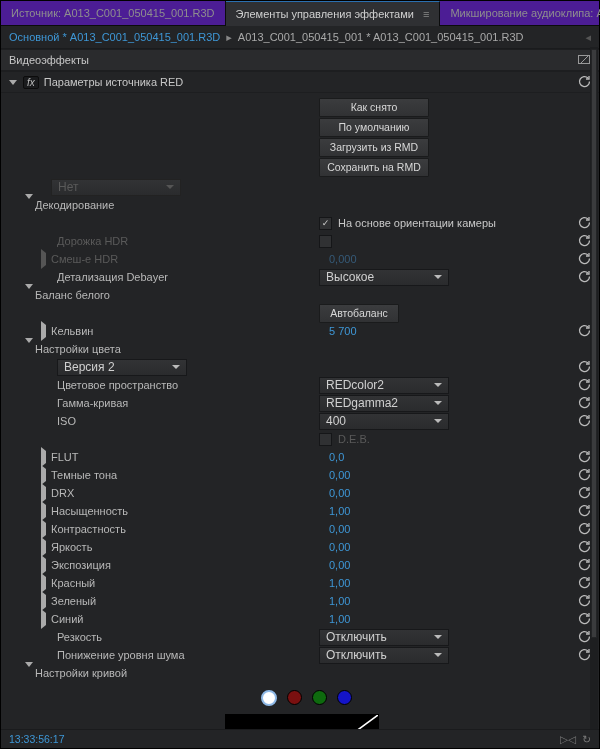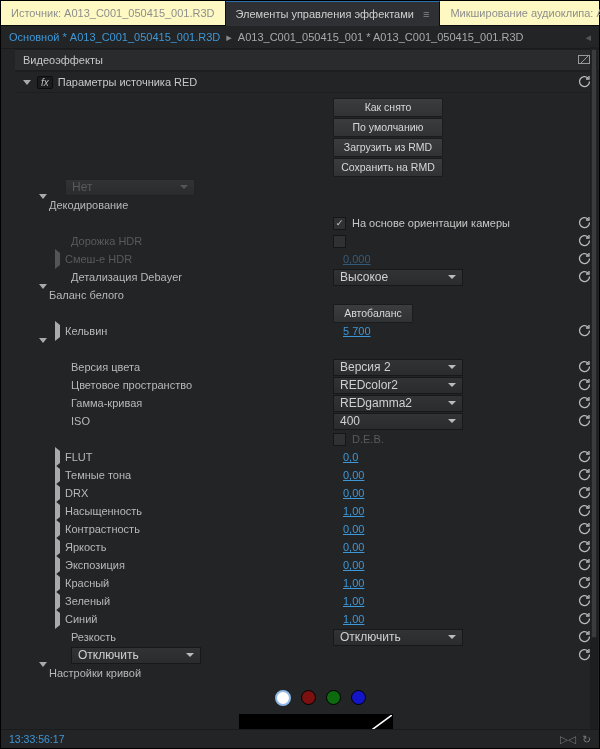--- a/index.html
+++ b/index.html
@@ -1,46 +1,46 @@
 <!DOCTYPE html>
 <html><head>
 <meta charset="utf-8">
 <style>
 html,body{margin:0;padding:0;width:600px;height:749px;background:#1f2022;font-family:"Segoe UI",Tahoma,sans-serif;font-size:11px;color:#c8c8c8;overflow:hidden;}
 .win{position:relative;width:600px;height:749px;background:#232426;border:1px solid #000;box-sizing:border-box;}
 
-.tabs{display:flex;height:24px;background:#fef9c3;border-bottom:1px solid #0b0c0d;align-items:center;}
+.tabs{display:flex;height:24px;background:#4c1d95;border-bottom:1px solid #0b0c0d;align-items:center;}
 .tab{padding:0 10px;line-height:24px;color:#8e8e8e;border-right:1px solid #0b0c0d;white-space:nowrap;}
 .tab.active{background:#2f3033;color:#d0d0d0;border-top:1px solid #2a6fb0;}
 .tab .burger{margin-left:6px;color:#888;}
 
 .crumb{display:flex;align-items:center;height:22px;padding:0 8px;background:#232426;border-bottom:1px solid #1a1b1d;}
 .crumb .src{color:#3e97d6;}
 .crumb .tri{margin:0 6px;color:#888;}
 .crumb .path{color:#a9a9a9;}
 .crumb .nav{margin-left:auto;color:#555;}
 
 .sec{display:flex;align-items:center;height:20px;padding:0 8px;background:#2a2b2d;border-top:1px solid #1d1e20;border-bottom:1px solid #1d1e20;}
 .sec.sub{background:#232426;}
-.body{position:relative;height:calc(100% - 24px - 22px - 18px);overflow:hidden;padding-bottom:4px;padding-left:14px;}
+.body{position:relative;height:calc(100% - 24px - 22px - 18px);overflow:hidden;padding-bottom:4px;}
 .disc{width:0;height:0;border-style:solid;}
 .disc.down{border-width:5px 4px 0 4px;border-color:#aaa transparent transparent transparent;margin-right:6px;}
 .disc.right{border-width:4px 0 4px 5px;border-color:transparent transparent transparent #aaa;margin-right:7px;}
 .fx-badge{font-style:italic;font-size:10px;background:#1a1b1d;border:1px solid #0c0c0c;padding:0 3px;margin-right:5px;color:#bbb;border-radius:2px;}
 .reset{margin-left:auto;width:14px;height:14px;cursor:pointer;}
 .reset svg{width:14px;height:14px;}
 
 .row{display:flex;align-items:center;height:18px;padding:0 8px 0 24px;}
 .row.indent1{padding-left:40px;}
 .row.indent2{padding-left:56px;}
 .row .lbl{flex:0 0 294px;color:#b8b8b8;white-space:nowrap;overflow:hidden;box-sizing:border-box;}
 .row.indent1 .lbl{flex-basis:278px;}
 .row.indent2 .lbl{flex-basis:262px;}
 .row .lbl.dim{color:#5a5a5a;}
-.val{color:#3e97d6;text-decoration:underline;}
+.val{color:#3e97d6;}
 .val.dim{color:#355a78;}
 .row .tri2{width:10px;flex:0 0 10px;}
 
 .btn{display:block;width:108px;height:17px;line-height:17px;text-align:center;background:linear-gradient(#3b3c3e,#313234);border:1px solid #1a1b1c;color:#d8d8d8;font-size:10.5px;margin:1px 0;border-radius:1px;}
 .btncol{margin-left:318px;padding-top:4px;}
 
 .combo{display:flex;align-items:center;width:130px;height:17px;background:linear-gradient(#323335,#2a2b2d);border:1px solid #17181a;padding:0 6px;box-sizing:border-box;color:#d0d0d0;font-size:12px;}
 .combo .dd{margin-left:auto;}
 .combo.dim{color:#5a5a5a;border-color:#222;}
 .combo.dim .dd{border-top-color:#555;}
@@ -178,23 +178,23 @@
     <span class="lbl">Кельвин</span>
     <span class="val">5 700</span>
     <span class="reset" style="margin-left:auto"><svg viewBox="0 0 14 14">
             <path d="M11 3a5 5 0 1 0 1.5 3.5" fill="none" stroke="#bbb" stroke-width="1.3"></path>
             <path d="M12 1v3h-3" fill="none" stroke="#bbb" stroke-width="1.3"></path>
           </svg></span>
   </div>
 
   <div class="row">
     <span class="tri2"><span class="disc down"></span></span>
-  </div>
-  <div class="row indent2">
-    <span class="lbl">Версия цвета</span>
+    <span class="lbl">Настройки цвета</span>
+  </div>
+  <div class="row indent2">
     <div class="combo">
           <span>Версия 2</span>
           <span class="dd"></span>
         </div>
     <span class="reset" style="margin-left:auto"><svg viewBox="0 0 14 14">
             <path d="M11 3a5 5 0 1 0 1.5 3.5" fill="none" stroke="#bbb" stroke-width="1.3"></path>
             <path d="M12 1v3h-3" fill="none" stroke="#bbb" stroke-width="1.3"></path>
           </svg></span>
   </div>
   <div class="row indent2">
@@ -332,20 +332,21 @@
     <div class="combo">
           <span>Отключить</span>
           <span class="dd"></span>
         </div>
     <span class="reset" style="margin-left:auto"><svg viewBox="0 0 14 14">
             <path d="M11 3a5 5 0 1 0 1.5 3.5" fill="none" stroke="#bbb" stroke-width="1.3"></path>
             <path d="M12 1v3h-3" fill="none" stroke="#bbb" stroke-width="1.3"></path>
           </svg></span>
   </div>
   <div class="row indent2">
+    <span class="lbl">Понижение уровня шума</span>
     <div class="combo">
           <span>Отключить</span>
           <span class="dd"></span>
         </div>
     <span class="reset" style="margin-left:auto"><svg viewBox="0 0 14 14">
             <path d="M11 3a5 5 0 1 0 1.5 3.5" fill="none" stroke="#bbb" stroke-width="1.3"></path>
             <path d="M12 1v3h-3" fill="none" stroke="#bbb" stroke-width="1.3"></path>
           </svg></span>
   </div>
 

